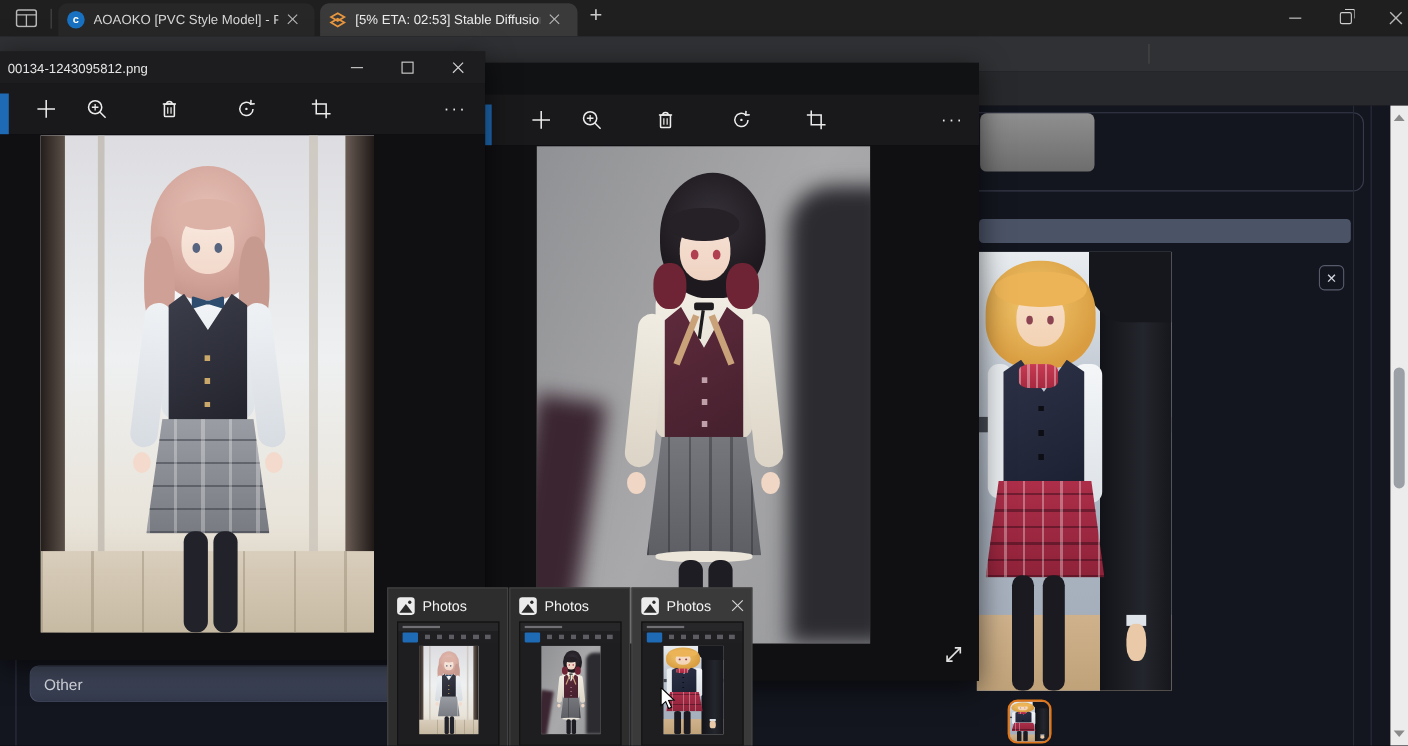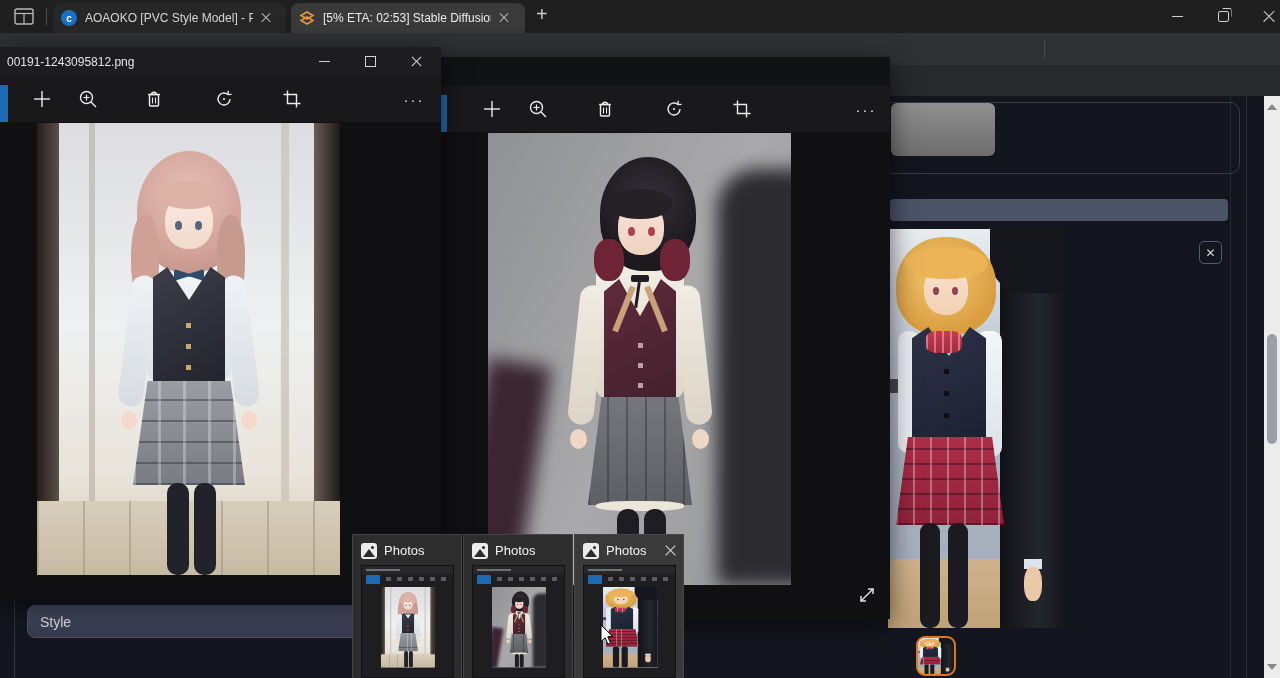--- a/index.html
+++ b/index.html
@@ -348,21 +348,21 @@
           <div class="bow"></div>
           <div class="btns"></div>
       <div class="skirt"></div>
           <div class="legL"></div>
           <div class="legR"></div>
     </div>
       </div>
 
     <div class="abs" style="left:14px;top:504px;width:1px;height:78px;background:#2e3242;"></div>
     <div class="abs sd-none" style="left:27px;top:509px;width:410px;height:33px;">
-        <span>Style</span>
+        <span>Other</span>
       </div>
 
     <div class="abs scrolltrack" style="left:1264px;top:0;width:16px;height:582px;">
       <div class="abs scrollarrow arrow-up" style="left:3px;top:8px;"></div>
       <div class="abs scrollthumb" style="left:3px;top:238px;width:10px;height:110px;"></div>
       <div class="abs scrollarrow arrow-down" style="left:3px;top:568px;"></div>
     </div>
   </div>
 
   <div class="abs pwin" style="left:437px;top:57px;width:453px;height:562px;z-index:20;">
@@ -438,21 +438,21 @@
             <line x1="5" y1="17" x2="17" y2="5" stroke="#e0e0e0" stroke-width="1.5"></line>
             <path d="M12 5h5v5" fill="none" stroke="#e0e0e0" stroke-width="1.5"></path>
             <path d="M10 17H5v-5" fill="none" stroke="#e0e0e0" stroke-width="1.5"></path>
           </svg>
       </div>
     </div>
   </div>
 
   <div class="abs pwin" style="left:0;top:47px;width:441px;height:553px;z-index:30;">
     <div class="ptitlebar">
-      <span class="ptitle">00191-1243095812.png</span>
+      <span class="ptitle">00134-1243095812.png</span>
       <div class="pctrl" style="left:302px;">
           <div class="min-g"></div>
         </div>
       <div class="pctrl" style="left:348px;">
           <div class="pmax-g"></div>
         </div>
       <div class="pctrl" style="left:394px;">
           <div class="pclose"></div>
         </div>
     </div>

